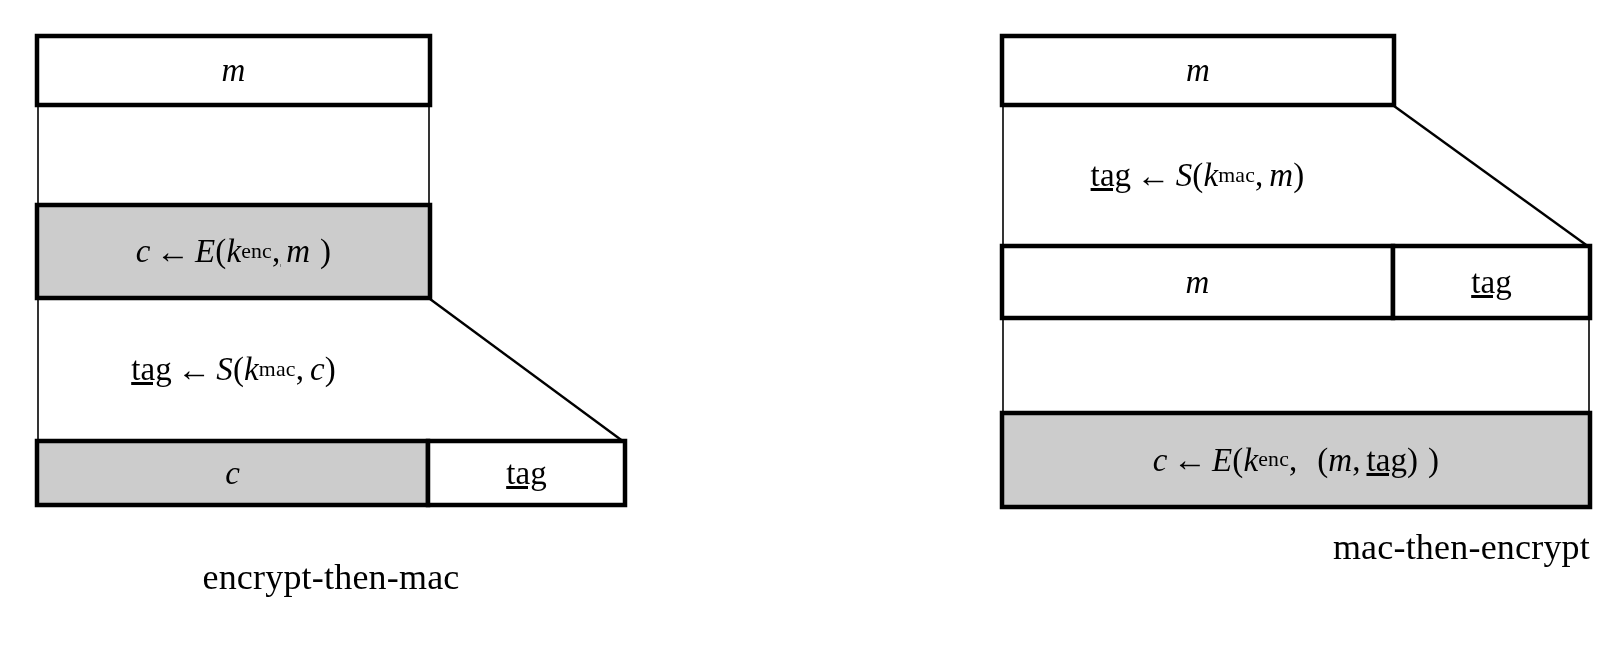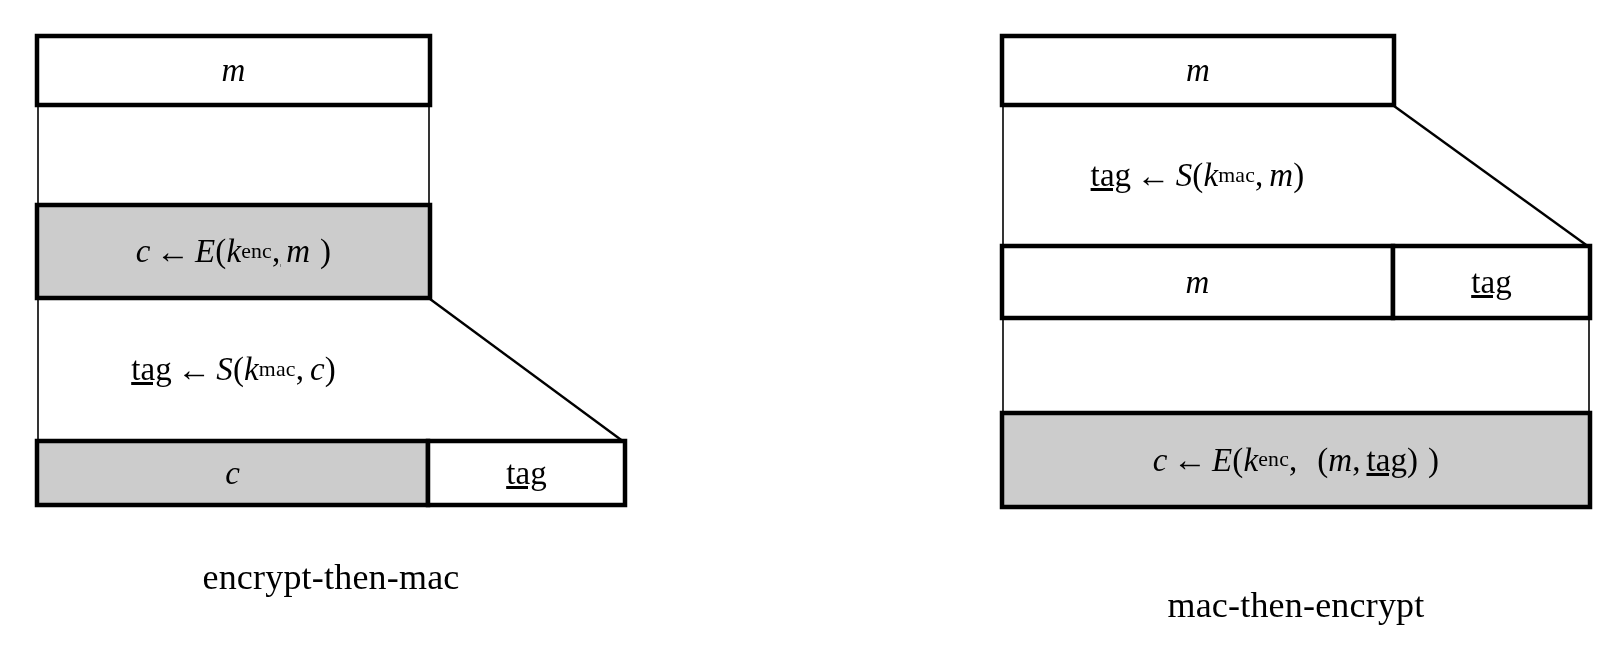--- a/index.html
+++ b/index.html
@@ -189,15 +189,15 @@
     <span class="paren">(</span>
     <span class="it">m</span>
     <span class="rm">,</span>
     <span class="thinsp"></span>
     <span class="rm">tag</span>
     <span class="paren">)</span>
     <span class="medsp"></span>
     <span class="paren">)</span>
   </div>
 
-  <div class="caption" style="left:1002px; top:584px; width:588px;">mac-then-encrypt</div>
+  <div class="caption" style="left:1002px; top:526px; width:588px;text-align:right;">mac-then-encrypt</div>
 
 </div>
 
 </body></html>

